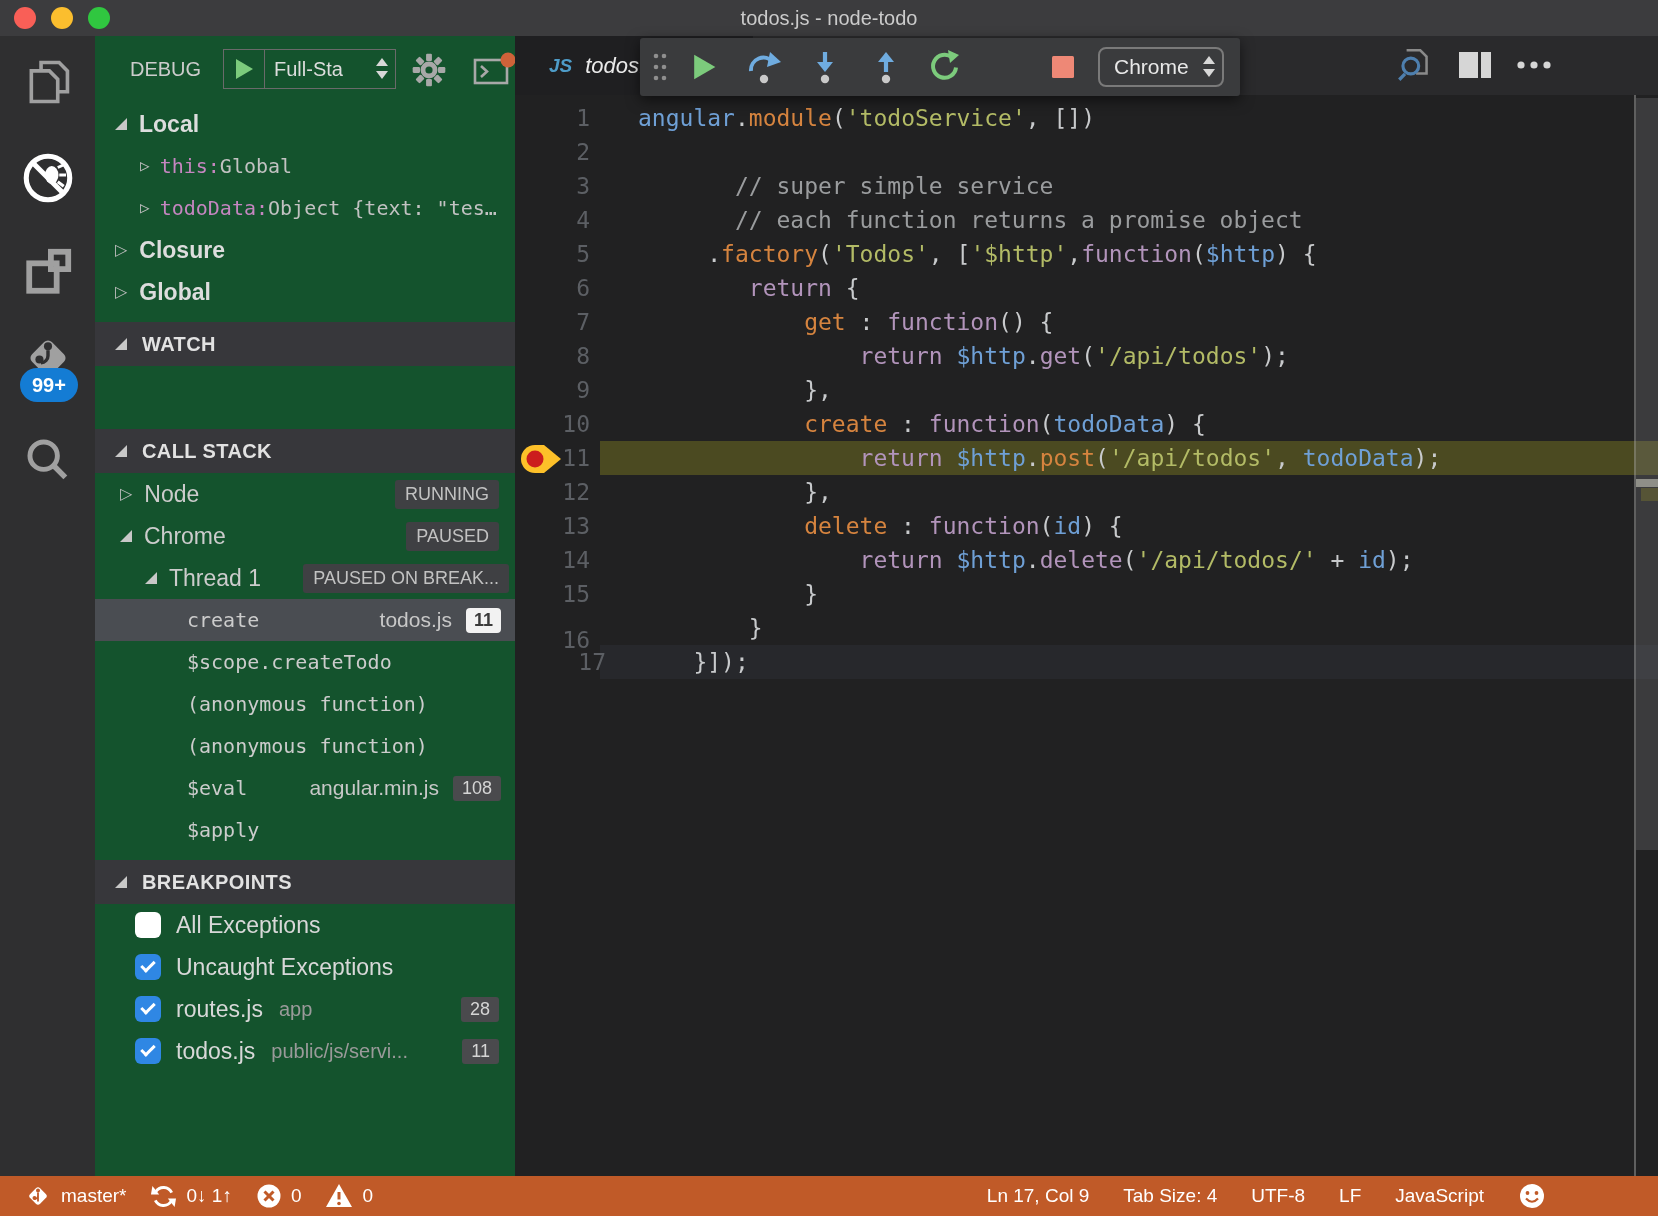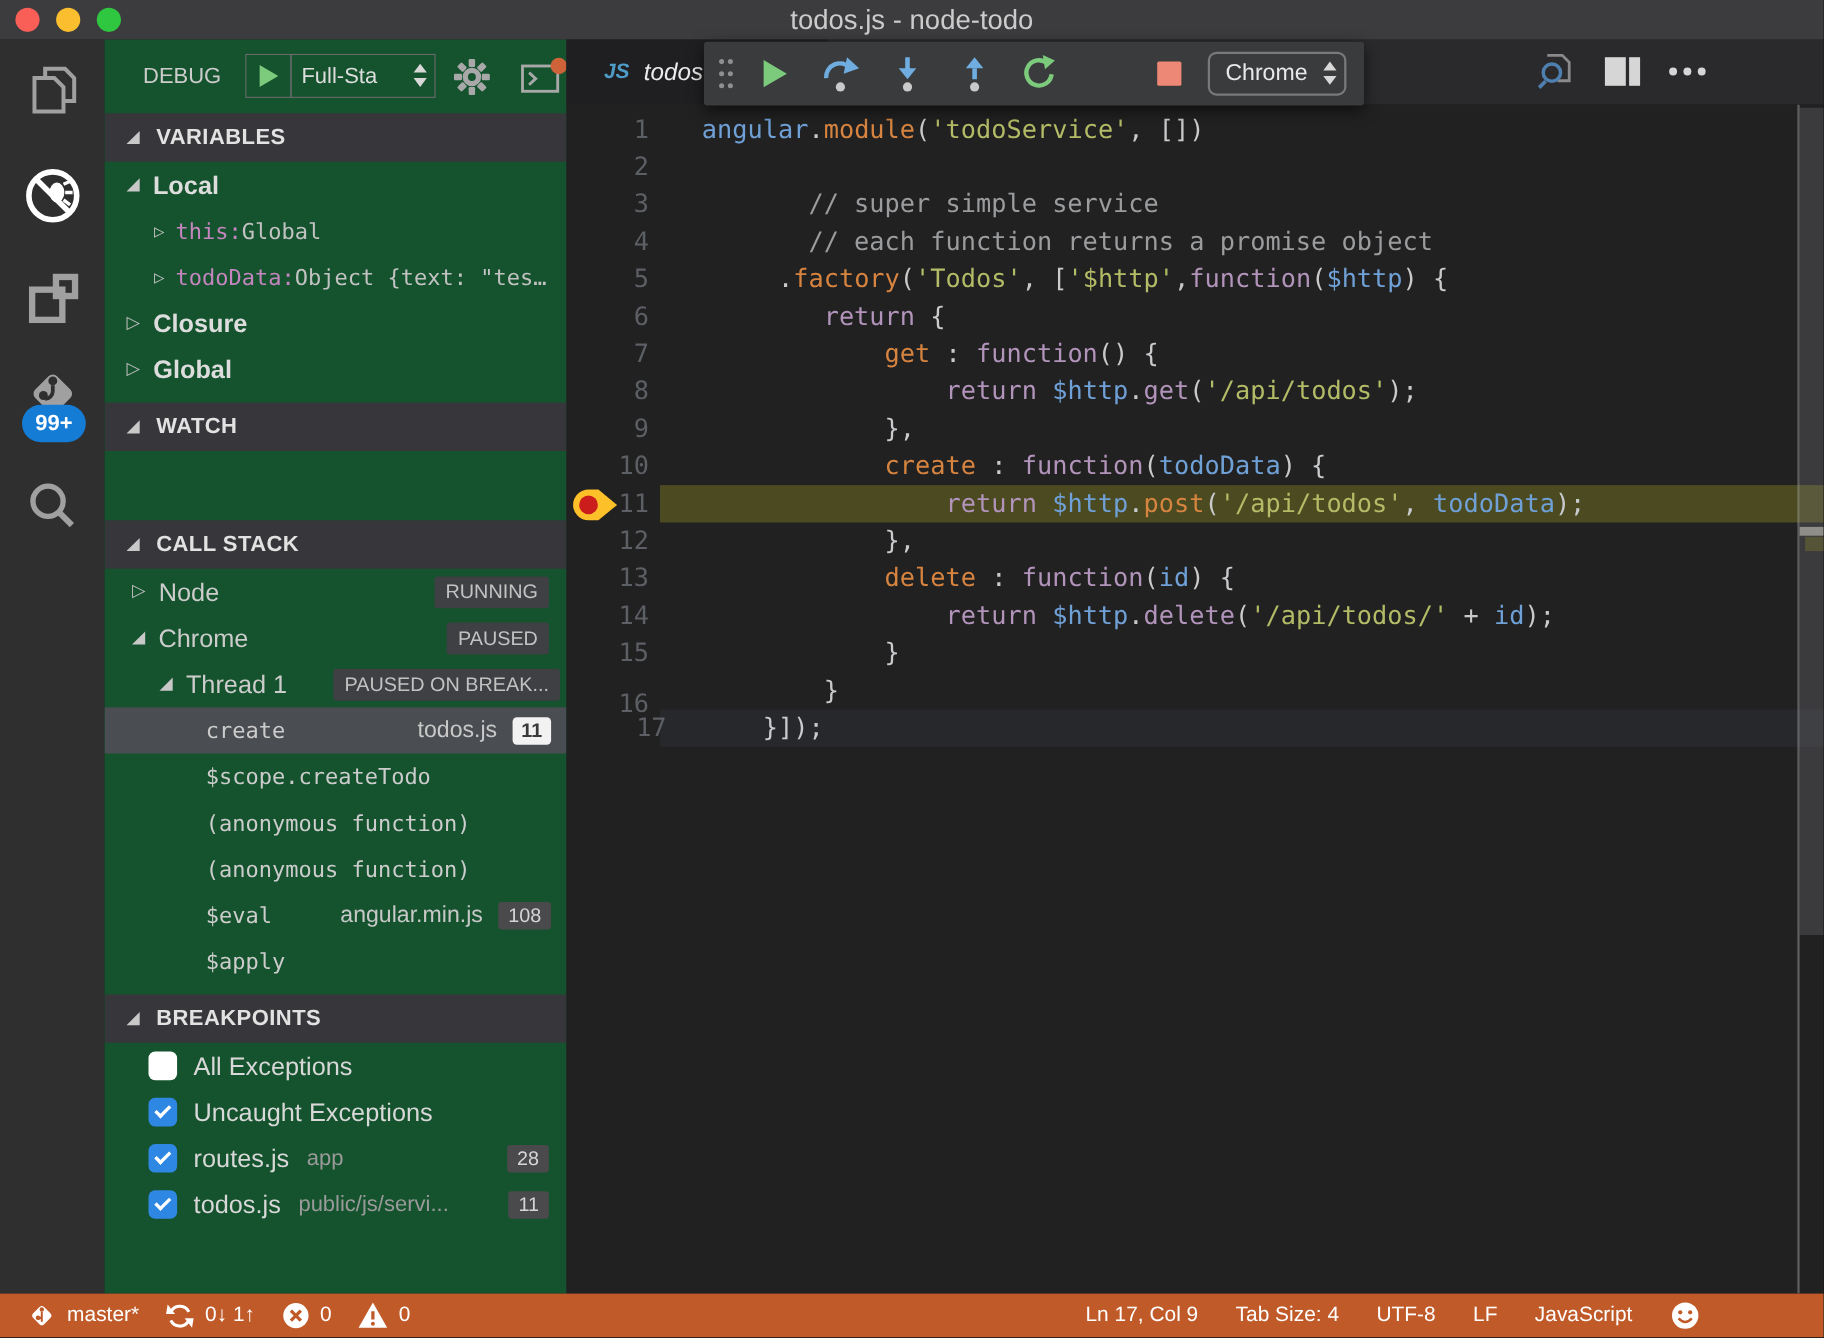--- a/index.html
+++ b/index.html
@@ -6,21 +6,21 @@
   .app{position:relative;width:1658px;height:1216px;overflow:hidden;background:#212122;
        font-family:"Liberation Sans",sans-serif;-webkit-font-smoothing:antialiased;}
 
   
   .titlebar{position:absolute;left:0;top:0;width:100%;height:36px;background:#3C3C3E;}
   .light{position:absolute;top:7px;width:22px;height:22px;border-radius:50%;}
   .light.red{left:14px;background:#F95F57;}
   .light.yellow{left:51px;background:#FBBE2E;}
   .light.green{left:88px;background:#30C740;}
   .win-title{position:absolute;left:0;right:0;top:0;height:36px;line-height:36px;text-align:center;
-             color:#CBCBCB;font-size:25px;}
+             color:#CBCBCB;font-size:20px;}
 
   
   .activitybar{position:absolute;left:0;top:36px;width:95px;bottom:40px;background:#2F2F30;}
   .act-item{position:absolute;left:0;width:95px;height:70px;display:flex;align-items:center;justify-content:center;cursor:pointer;}
   .act-badge{position:absolute;left:20px;top:332px;background:var(--badge-blue,#147CD4);color:#fff;
              border-radius:17px;height:34px;line-height:34px;padding:0 12px;font-size:20px;font-weight:bold;z-index:2;}
 
   
   .sidebar{position:absolute;left:95px;top:36px;width:420px;bottom:40px;background:#14532d;overflow:hidden;}
   .sb-head{position:relative;height:67px;}
@@ -189,24 +189,20 @@
       </div>
       <div class="console-btn">
         <svg width="46" height="36" viewBox="0 0 46 36">
           <rect x="2" y="8" width="32" height="23" fill="none" stroke="#A8A8A8" stroke-width="2.6"></rect>
           <path d="M8 14 l6 5.5 -6 5.5" stroke="#A8A8A8" stroke-width="2.6" fill="none"></path>
           <circle cx="35" cy="8" r="7.5" fill="#CE6239"></circle>
         </svg>
       </div>
     </div>
 
-    <div class="sec-head">
-      <span class="tw tw-exp"></span>
-      <span>VARIABLES</span>
-    </div>
     <div id="var-rows">
         <div class="row">
           <span class="tw-exp" style="margin-left: 20px; flex: 0 0 auto;"></span>
           <span class="scope-label" style="margin-left: 12px;">Local</span>
         </div>
         <div class="row mono">
           <span class="tw-col" style="margin-left: 45px; flex: 0 0 auto;">▷</span>
           <span class="vname" style="margin-left: 10px;">this:</span>
           <span class="vvalue"> Global</span>
         </div>

